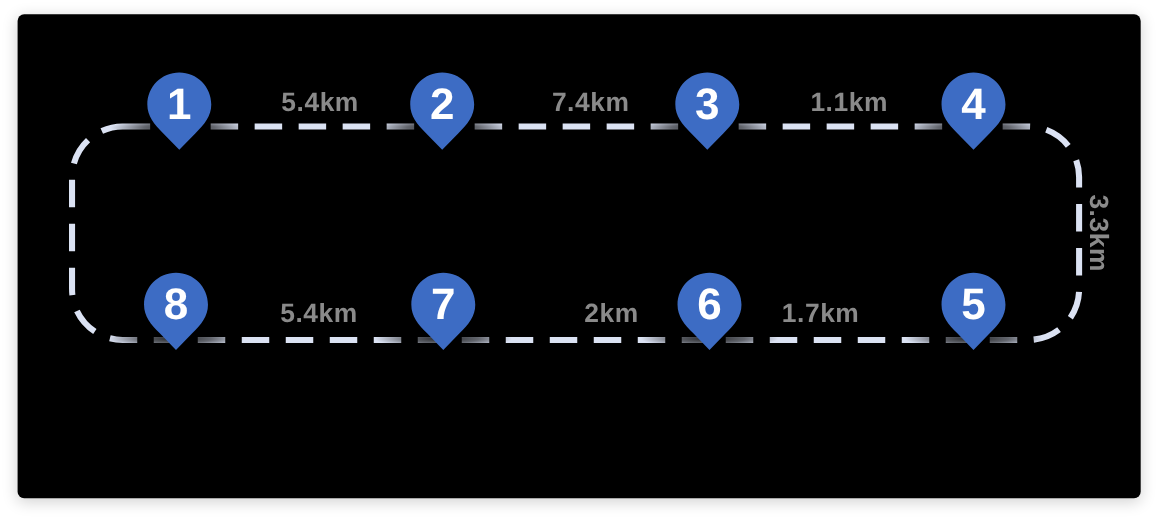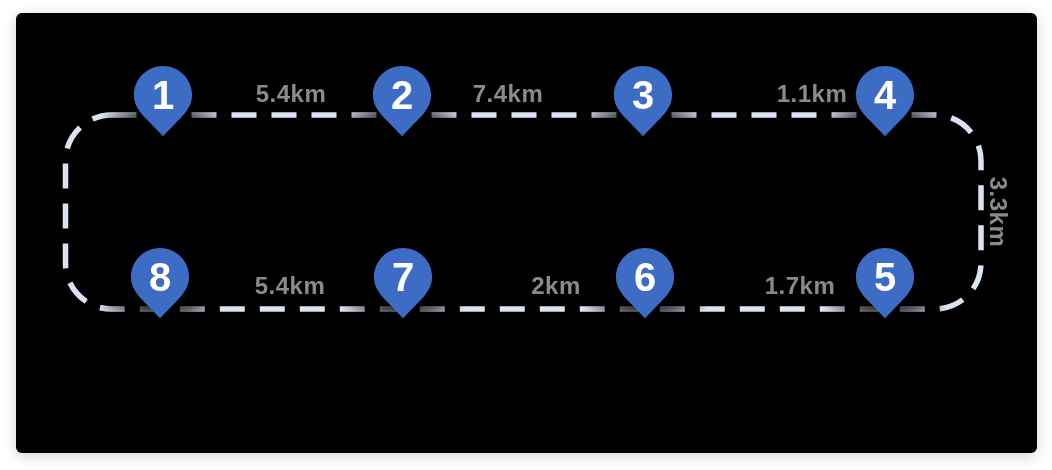--- a/index.html
+++ b/index.html
@@ -144,21 +144,21 @@
     </div>
     <div class="pin row-bottom" style="left:838px; top:233px">
       <span class="pin-shadow"></span>
       <svg class="pin-shape" viewBox="0 0 64 78">
         <path d="M32 2 C15.4 2 2 15.4 2 32 C2 42.8 8.3 50.4 16.8 58.9 L32 74.5 L47.2 58.9 C55.7 50.4 62 42.8 62 32 C62 15.4 48.6 2 32 2 Z" fill="var(--pin-fill)"></path>
       </svg>
       <span class="pin-number">5</span>
     </div>
 
     <span class="dist" style="left:275px; top:81px">5.4km</span>
-    <span class="dist" style="left:492px; top:81px">7.4km</span>
-    <span class="dist" style="left:796px; top:81px">1.1km</span>
+    <span class="dist" style="left:521px; top:81px">7.4km</span>
+    <span class="dist" style="left:756px; top:81px">1.1km</span>
     <span class="dist vertical" style="left:982px; top:199px">3.3km</span>
-    <span class="dist" style="left:784px; top:273px">1.7km</span>
+    <span class="dist" style="left:730px; top:273px">1.7km</span>
     <span class="dist" style="left:540px; top:273px">2km</span>
     <span class="dist" style="left:274px; top:273px">5.4km</span>
 
   </div>
 </div>
 
 </body></html>

